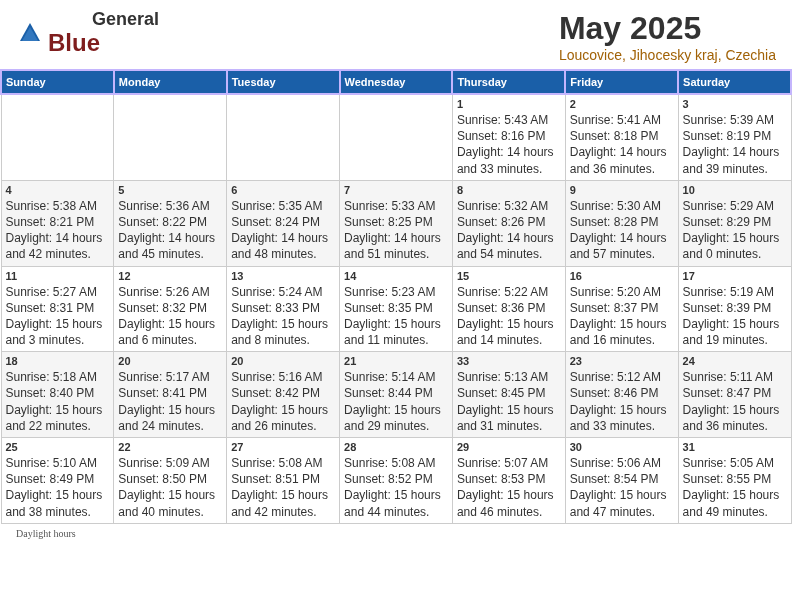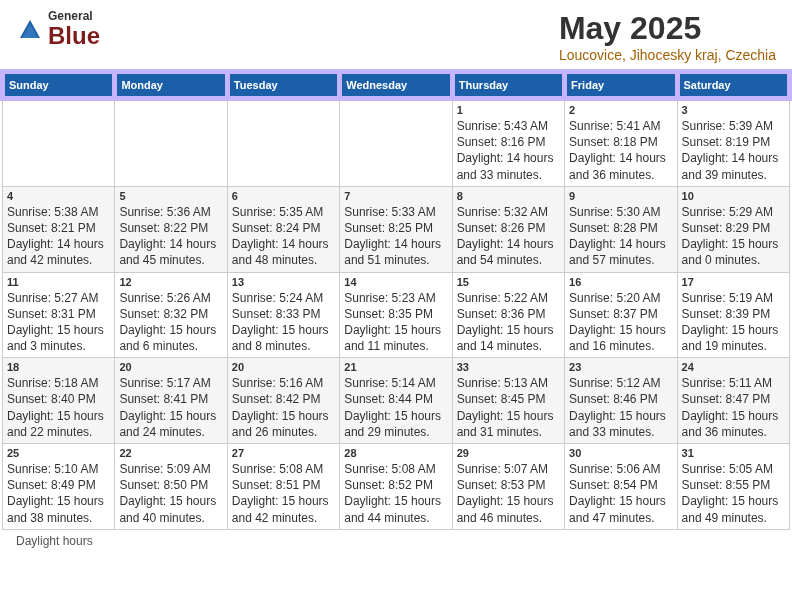--- a/index.html
+++ b/index.html
@@ -19,23 +19,24 @@
     .logo {
       display: flex;
       align-items: center;
     }
     .logo-text {
       display: flex;
       flex-direction: column;
       line-height: 1.1;
     }
     .logo-general {
-      font-size: 12px;
-      font-weight: bold;
-      color: #333;
+      font-size: 18px;
+      font-weight: bold;
+      color: #333;
+      margin-left: 44px;
     }
     .logo-blue {
       font-size: 24px;
       font-weight: bold;
       color: #7f1d1d;
     }
     .logo-icon {
       width: 28px;
       height: 28px;
       margin-right: 4px;
@@ -58,21 +59,21 @@
       font-size: 10px;
       table-layout: fixed;
     }
     .calendar th {
       background: #1a5fa8;
       color: #fff;
       text-align: left;
       padding: 5px 4px;
       font-size: 11px;
       font-weight: bold;
-      border: 5px solid #c4b5fd;
+      border: 2px solid #c4b5fd;
     }
     .calendar td {
       border: 1px solid #ccc;
       vertical-align: top;
       padding: 3px 4px;
       height: 72px;
       background: #fff;
     }
     .calendar tr:nth-child(even) td {
       background: #f5f5f5;
@@ -87,22 +88,23 @@
     .day-info {
       color: #333;
       font-size: 12px;
       line-height: 1.35;
     }
     .empty-cell {
       background: #fff !important;
     }
     .footer {
       padding: 4px 16px;
-      font-size: 12px;
+      font-size: 10px;
       color: #555;
+      font-family: Liberation Serif, serif;
     }
   </style>
 </head>
 <body>
 
 <div>
   <div class="header">
     <div class="logo">
       <svg class="logo-icon" viewBox="0 0 28 28">
         <polygon points="14,4 24,22 4,22" fill="#1a5fa8"></polygon>

